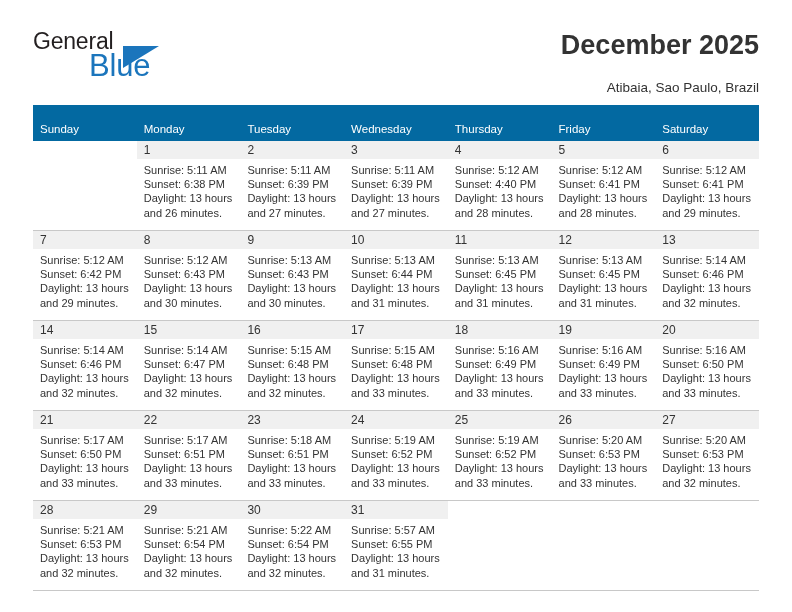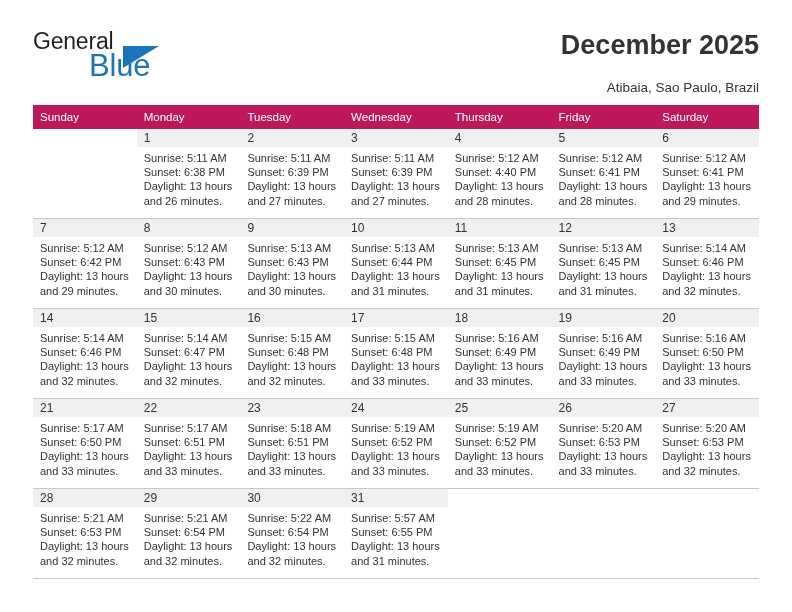--- a/index.html
+++ b/index.html
@@ -90,26 +90,26 @@
   
   .calendar {
     position: absolute;
     left: 33px;
     top: 105px;
     width: 726px;
     border-collapse: collapse;
     table-layout: fixed;
   }
   .calendar th {
-    background: #be185d;
+    background: #0369a1;
     color: #ffffff;
     font-size: 11.5px;
     font-weight: 400;
     text-align: left;
-    padding: 5px 0 5px 7px;
+    padding: 17px 0 5px 7px;
     height: 10px;
     line-height: 14px;
     border: none;
   }
   .calendar td {
     vertical-align: top;
     padding: 0;
     border: none;
     height: 89px;
     width: 103.7px;

